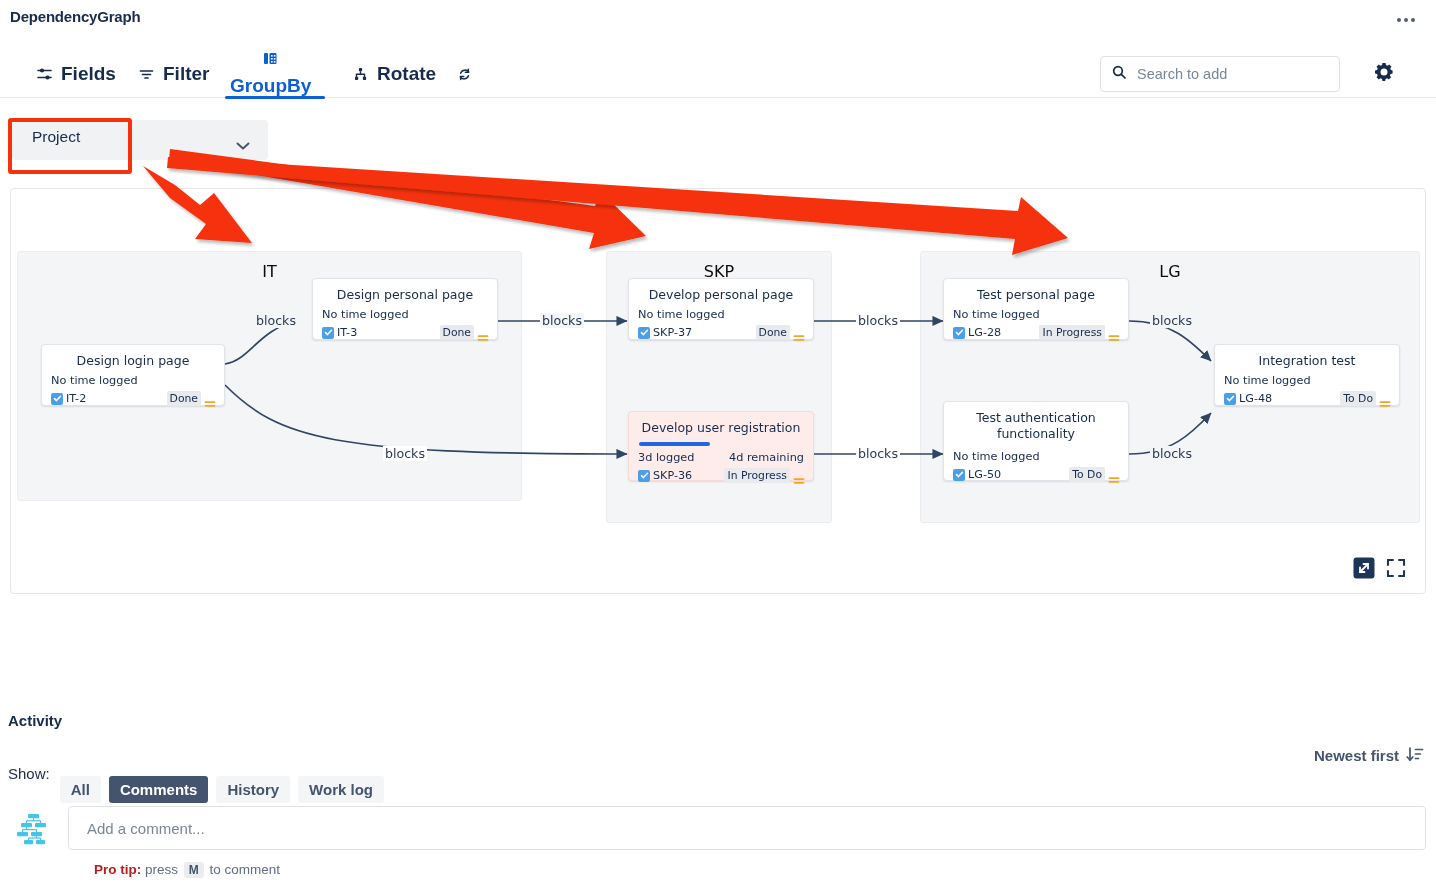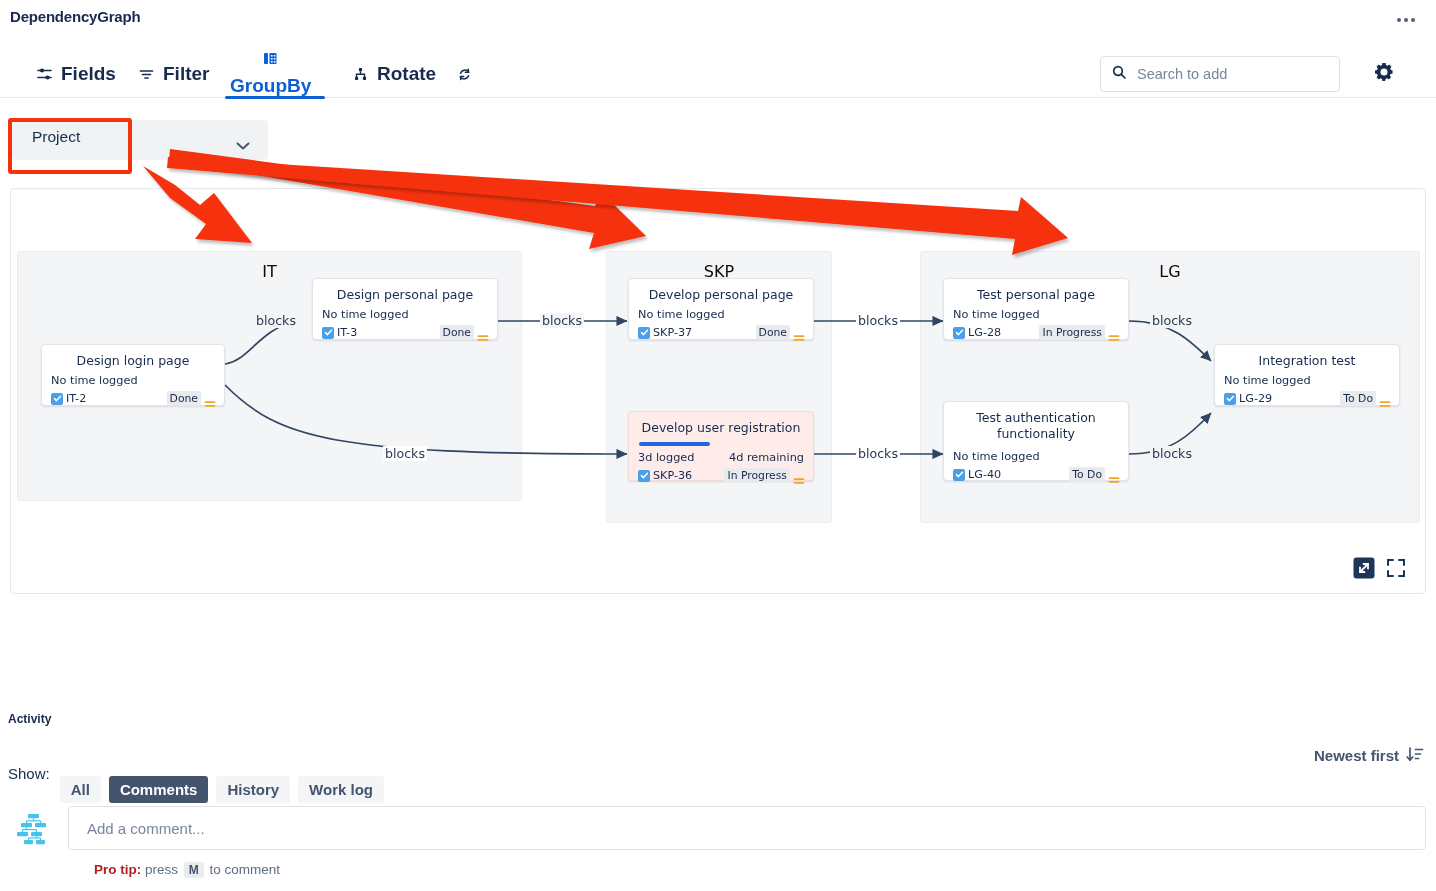--- a/index.html
+++ b/index.html
@@ -146,21 +146,21 @@
 
   
   #arrow-overlay {
     position:absolute; left:0; top:0; width:1436px; height:891px;
     pointer-events:none;
   }
 
   
   #activity-title {
     position:absolute; left:8px; top:712px;
-    font-size:12px; font-weight:700; color:#172b4d;
+    font-size:15px; font-weight:700; color:#172b4d;
   }
   #show-row { position:absolute; left:8px; top:744px; display:flex; align-items:center; gap:8px; }
   #show-label { font-size:15px; color:#172b4d; margin-right:2px; }
   .filter-btn {
     font-size:15px; font-weight:600; color:#44546f;
     background:#f4f5f7; border-radius:3px; padding:5px 11px; cursor:pointer;margin-top:32px;
   }
   .filter-btn.selected { background:#44546f; color:#ffffff; }
   #sort-control {
     position:absolute; right:12px; top:746px;
@@ -506,21 +506,21 @@
       <span>No time logged</span>
       <span></span>
     </div>
     <div class="card-foot">
       <span class="key-wrap">
         <span class="chk">
           <svg width="9" height="9" viewBox="0 0 9 9">
               <path d="M1.5 4.6 3.5 6.6 7.5 2.2" stroke="#fff" stroke-width="1.5" fill="none" stroke-linecap="round" stroke-linejoin="round"></path>
             </svg>
         </span>
-        <span class="key-text">LG-40</span>
+        <span class="key-text">LG-50</span>
       </span>
       <span class="status-wrap">
         <span class="status-badge">To Do</span>
         <span class="prio">
           <svg width="12" height="10" viewBox="0 0 12 10">
               <g stroke="#f5a524" stroke-width="1.8" stroke-linecap="round">
                 <path d="M1.5 3.2h9"></path>
                 <path d="M1.5 6.8h9"></path>
               </g>
             </svg>
@@ -535,21 +535,21 @@
       <span>No time logged</span>
       <span></span>
     </div>
     <div class="card-foot">
       <span class="key-wrap">
         <span class="chk">
           <svg width="9" height="9" viewBox="0 0 9 9">
               <path d="M1.5 4.6 3.5 6.6 7.5 2.2" stroke="#fff" stroke-width="1.5" fill="none" stroke-linecap="round" stroke-linejoin="round"></path>
             </svg>
         </span>
-        <span class="key-text">LG-29</span>
+        <span class="key-text">LG-48</span>
       </span>
       <span class="status-wrap">
         <span class="status-badge">To Do</span>
         <span class="prio">
           <svg width="12" height="10" viewBox="0 0 12 10">
               <g stroke="#f5a524" stroke-width="1.8" stroke-linecap="round">
                 <path d="M1.5 3.2h9"></path>
                 <path d="M1.5 6.8h9"></path>
               </g>
             </svg>

